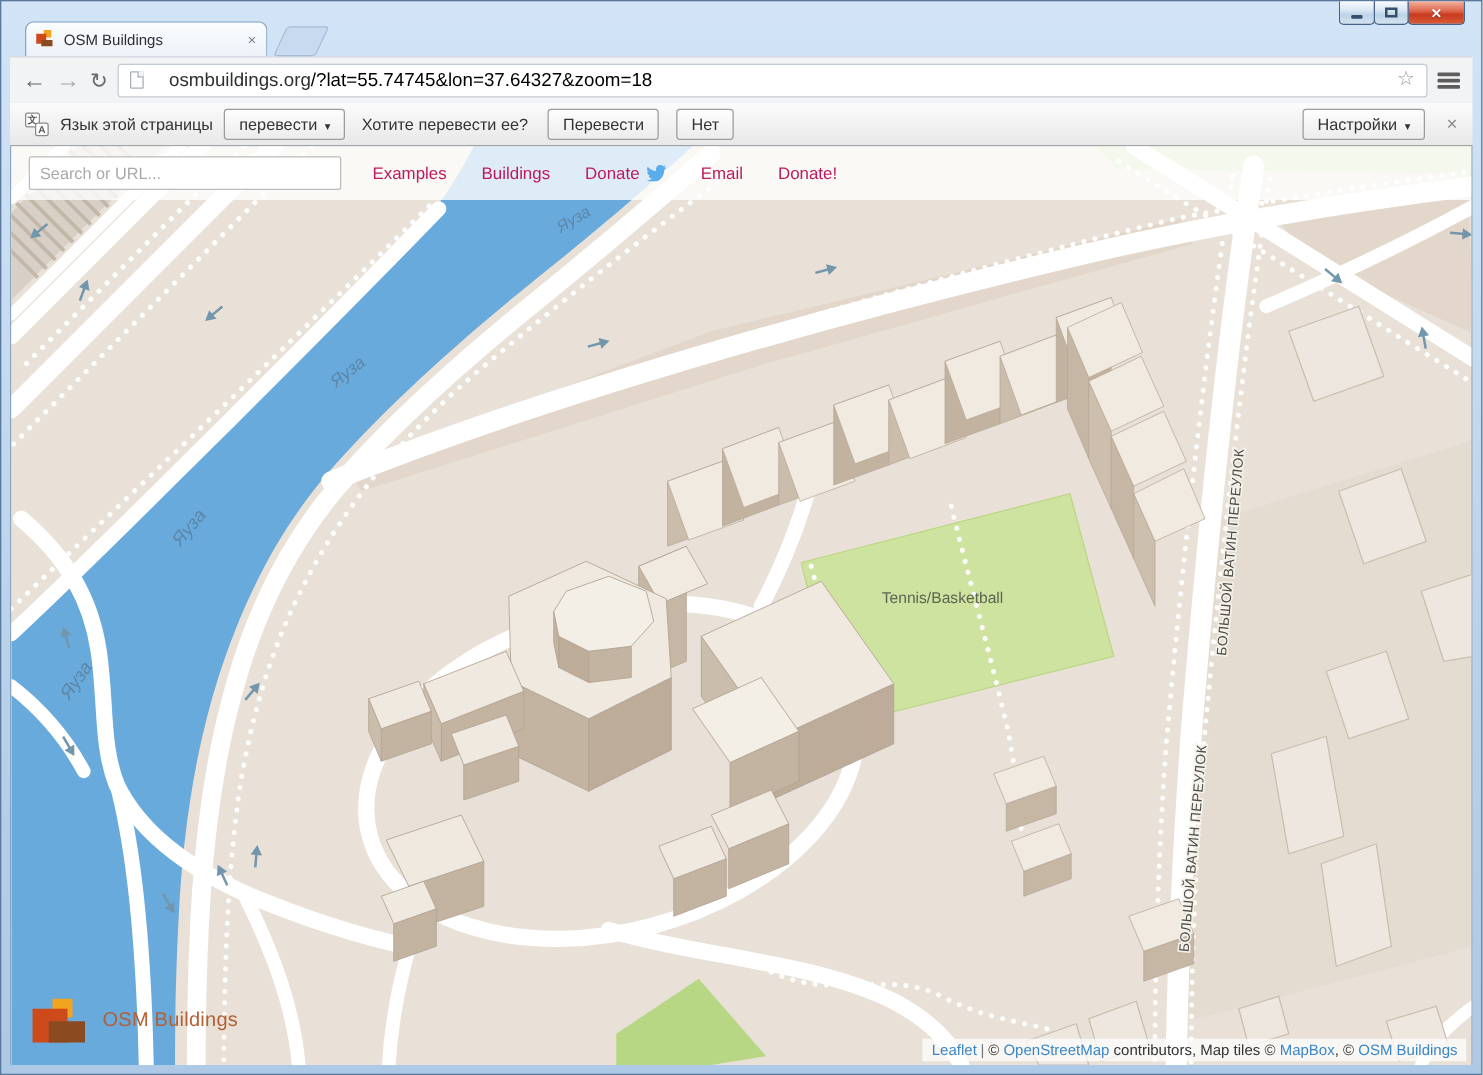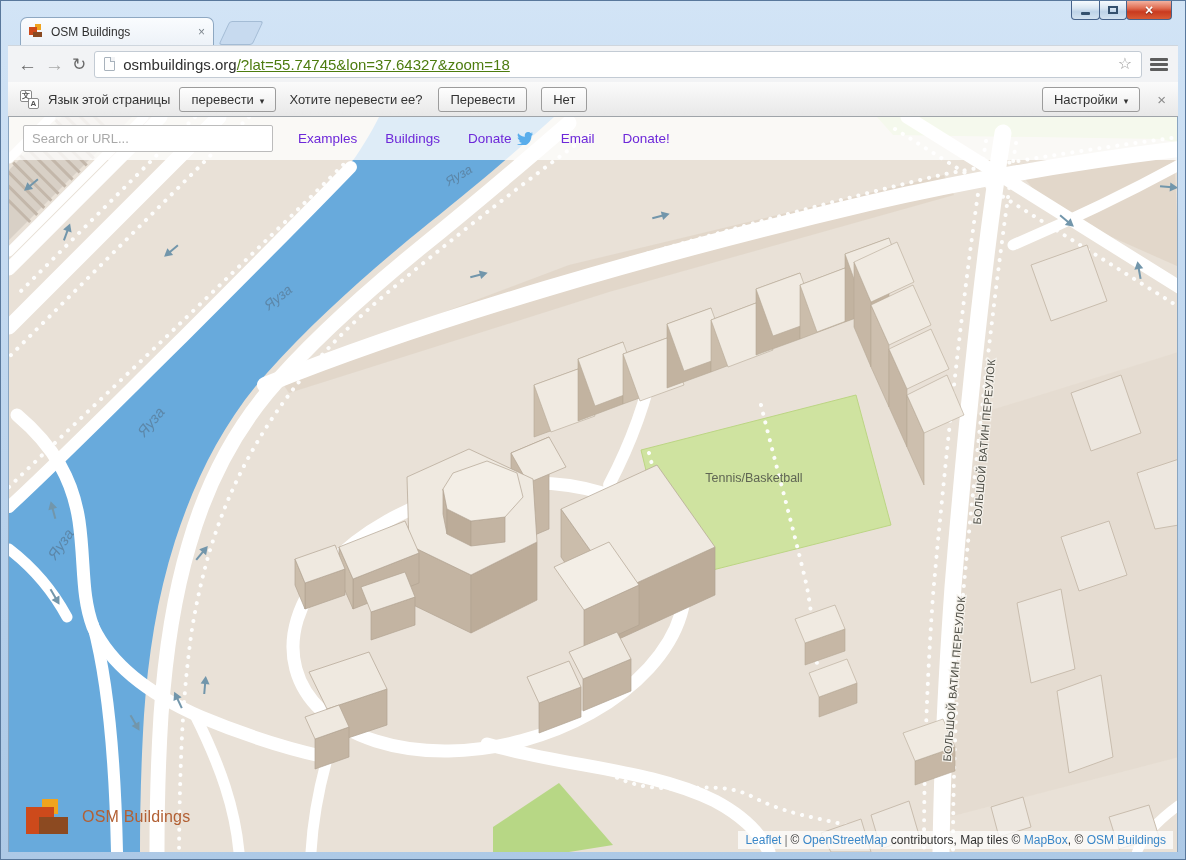--- a/index.html
+++ b/index.html
@@ -34,21 +34,21 @@
   .toolbar { height:37px; background:#f2f3f5; display:flex; align-items:center; padding:0 10px; gap:8px;
              border-top:1px solid #cfd6de; }
   .navbtn { font-size:19px; color:#6a6a6a; line-height:1; cursor:default; }
   .navbtn.fwd { color:#a9a9a9; }
   .navbtn.reload { font-size:17px; }
   .omnibox { flex:1; height:27px; background:#fff; border:1px solid #c3cbd4; border-radius:3px;
              display:flex; align-items:center; padding:0 9px; gap:8px; }
   .page-ico { width:11px; height:14px; border:1px solid #a8b2bc; border-radius:1px; background:#fdfdfd; position:relative; }
   .page-ico:after { content:""; position:absolute; right:-1px; top:-1px; width:4px; height:4px; background:#f2f3f5; border-left:1px solid #a8b2bc; border-bottom:1px solid #a8b2bc; }
   .url { flex:1; font-size:15px; white-space:nowrap; overflow:hidden; }
-  .url .dom { color:#2f2f2f; } .url .pth { color:#4d7c0f;text-decoration:underline; }
+  .url .dom { color:#2f2f2f;margin-left:12px; } .url .pth { color:#000000; }
   .star { font-size:16px; color:#9a9a9a; line-height:1; }
   .menu-ico { width:18px; height:13px; display:flex; flex-direction:column; justify-content:space-between; }
   .menu-ico i { display:block; height:3px; background:#5d5d5d; border-radius:1px; }
 
   
   .tbar { height:35px; background:linear-gradient(#fbfbfb,#e8e8e8); border-bottom:1px solid #9fa4a9;
           display:flex; align-items:center; padding:0 12px; font-size:13px; color:#333; }
   .t-ico { width:19px; height:19px; position:relative; margin-right:9px; flex:0 0 19px; }
   .t-ico b { position:absolute; background:#fff; border:1px solid #8a8a8a; color:#555; font-weight:bold;
              display:flex; align-items:center; justify-content:center; border-radius:2px; }
@@ -66,21 +66,21 @@
   
   .content { height:735px; position:relative; overflow:hidden; background:#e9e1d7; border-left:1px solid #8aa5c0; border-right:1px solid #8aa5c0; }
   .map-svg { position:absolute; left:0; top:0; }
   .map-svg text { font-family:"Liberation Sans", sans-serif; }
 
   .site-nav { position:absolute; left:0; top:0; right:0; height:43px; background:rgba(255,255,255,.78); }
   .search { position:absolute; left:14px; top:8px; width:250px; height:27px; border:1px solid #bcbcbc; border-radius:2px;
             padding:0 8px; font-size:13px; color:#c2410c; background:#fff; font-family:"Liberation Sans", sans-serif; }
   .search::placeholder { color:#a9a9a9; }
   .links { position:absolute; left:289px; top:0; height:43px; display:flex; align-items:center; gap:28px;
-           font-size:13.5px; color:#6d28d9; }
+           font-size:13.5px; color:#be185d; }
   .links .lk { cursor:default; display:flex; align-items:center; gap:5px; }
 
   .logo { position:absolute; left:17px; top:682px; display:flex; align-items:center; cursor:default; }
   .logo-mark { width:44px; height:36px; position:relative; }
   .lg-y { left:16px; top:0; width:16px; height:15px; background:#f0a41f; }
   .lg-r { left:0; top:8px; width:28px; height:27px; background:#cd4a1b; }
   .lg-b { left:13px; top:18px; width:29px; height:17px; background:#8c4a21; }
   .logo-text { margin-left:12px; font-size:16px; color:#b26034; letter-spacing:.2px; }
 
   .attrib { position:absolute; right:4px; bottom:3px; background:rgba(255,255,255,.72); padding:2px 7px;

